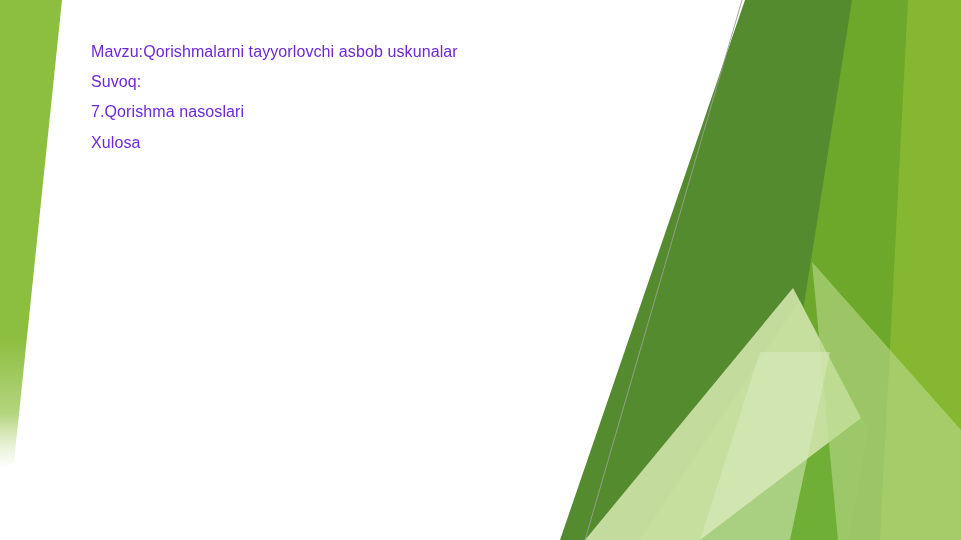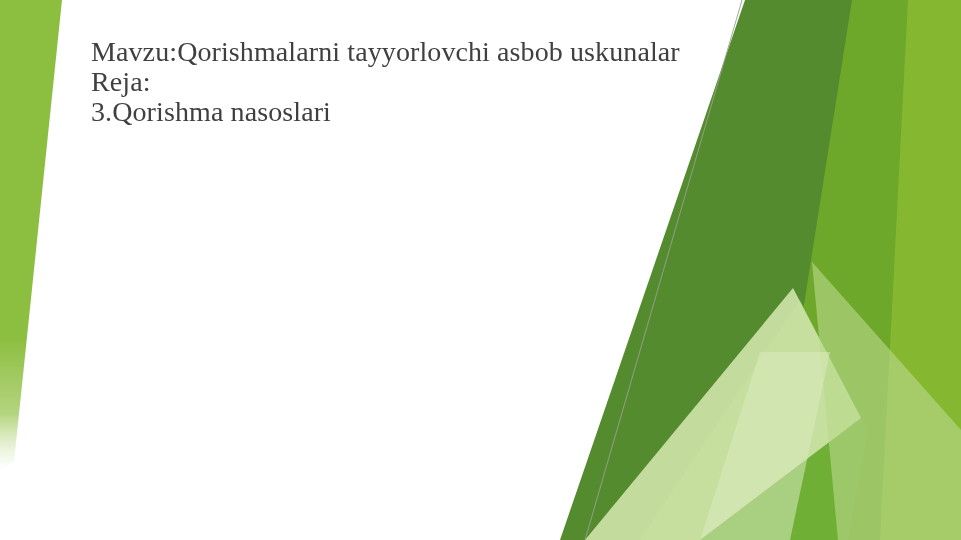--- a/index.html
+++ b/index.html
@@ -23,24 +23,24 @@
     height: 540px;
     pointer-events: none;
   }
   #text-block {
     position: absolute;
     left: 91px;
     top: 37px;
     width: 580px;
   }
   .text-line {
-    font-family: Liberation Serif, serif;
-    font-size: 28px;
+    font-family: Liberation Sans, sans-serif;
+    font-size: 16px;
     line-height: 30.2px;
-    color: #404040;
+    color: #6d28d9;
     white-space: pre;
     letter-spacing: 0.1px;
   }
 </style>
 </head>
 <body>
 
 <div id="slide">
 
   <svg id="decor-left" viewBox="0 0 961 540" preserveAspectRatio="none">
@@ -69,17 +69,18 @@
 
     <polygon points="812,262 961,430 961,540 838,540" fill="#B9D98A" opacity="0.62"></polygon>
 
     <polygon points="760,352 830,352 790,540 700,540" fill="#D9E9BD" opacity="0.55"></polygon>
 
     <line x1="742" y1="0" x2="585" y2="540" stroke="#9AA08F" stroke-width="0.9"></line>
   </svg>
 
   <div id="text-block">
     <div class="text-line">Mavzu:Qorishmalarni tayyorlovchi asbob uskunalar</div>
-    <div class="text-line">Reja:</div>
-    <div class="text-line">3.Qorishma nasoslari</div>
+    <div class="text-line">Suvoq:</div>
+    <div class="text-line">7.Qorishma nasoslari</div>
+    <div class="text-line">Xulosa</div>
   </div>
 
 </div>
 
 </body></html>

